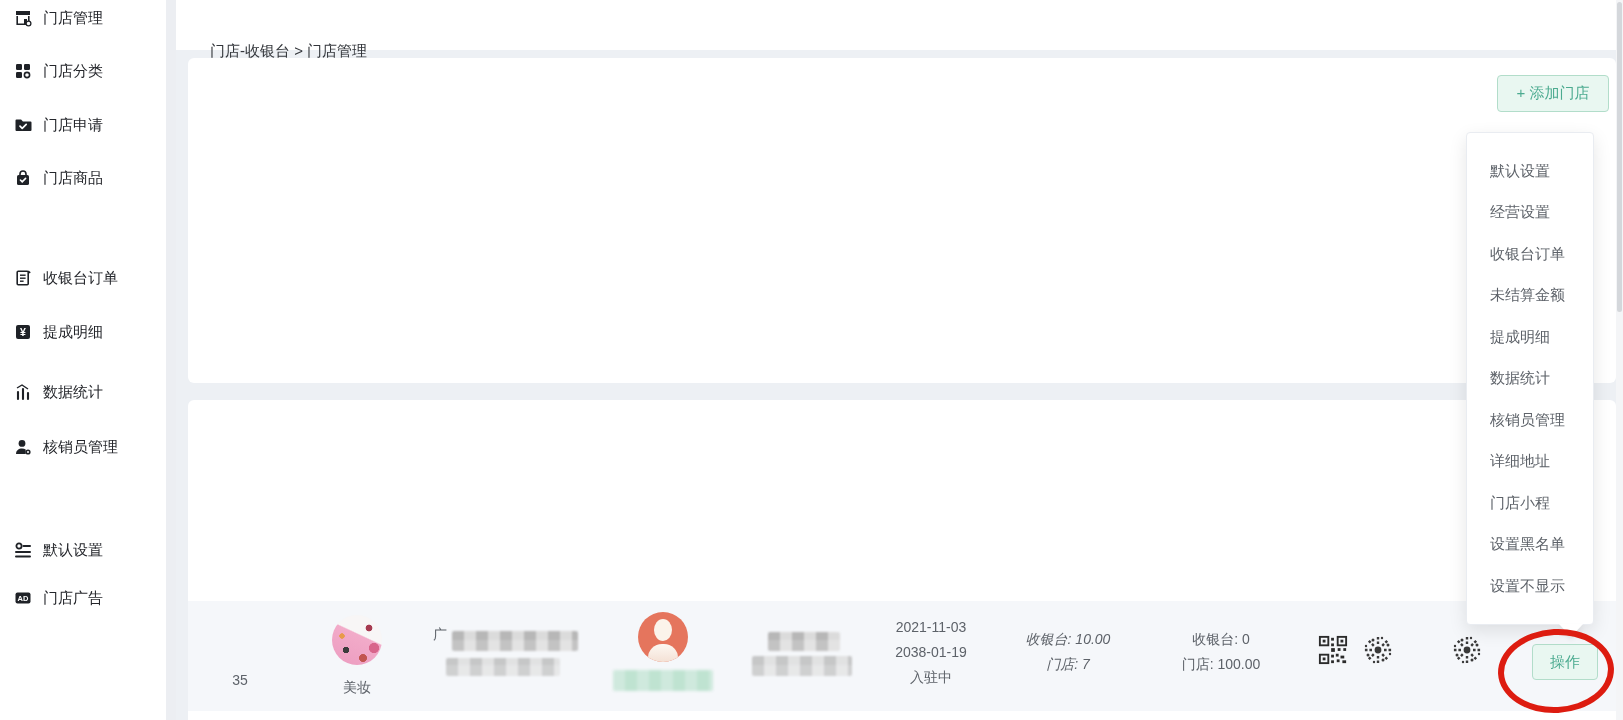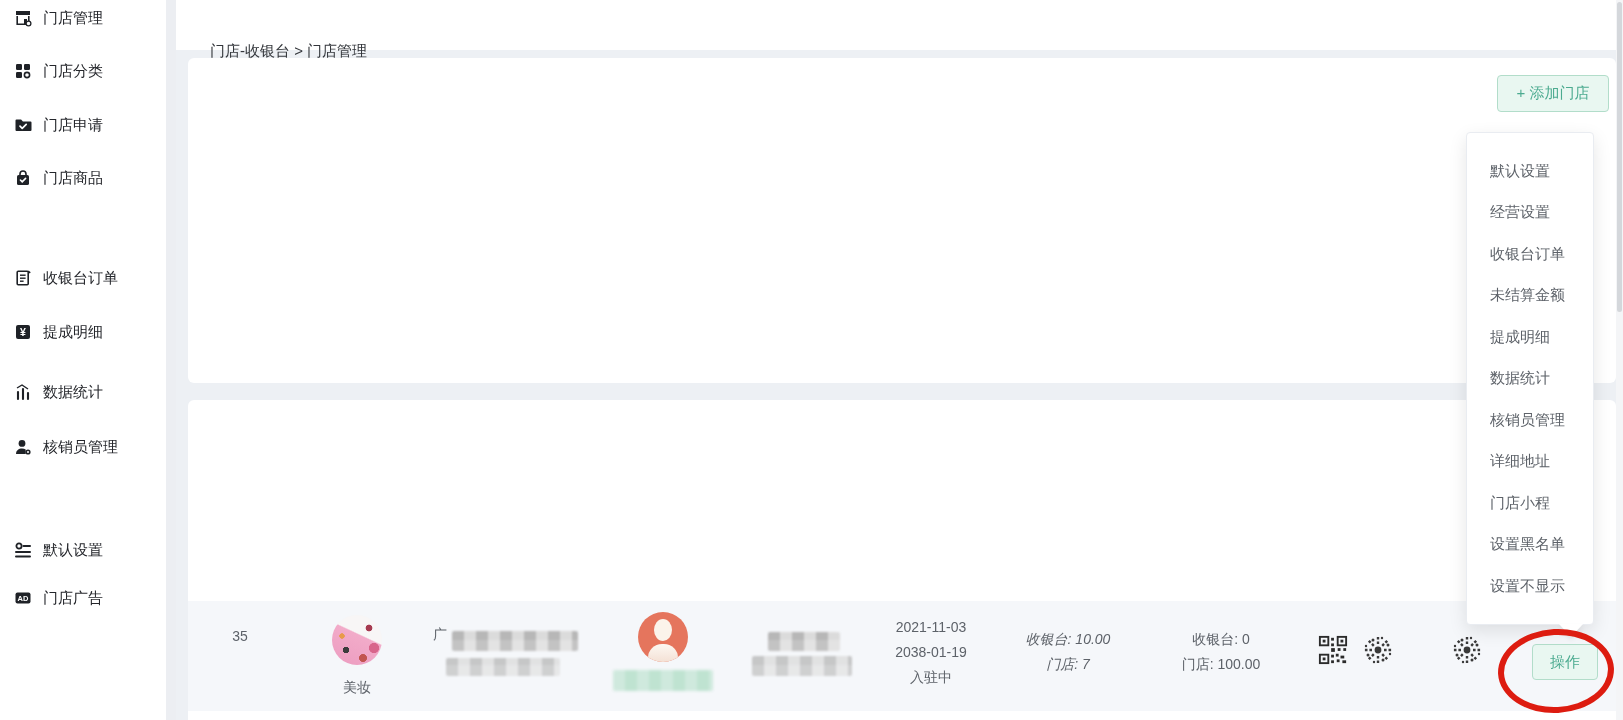--- a/index.html
+++ b/index.html
@@ -345,21 +345,21 @@
   </div>
 <div class="th" style="left:1438px; top:505px; width:64px;">
     <div>门店小程</div>
     <div>序码</div>
   </div>
 <div class="th" style="left:1530px; top:517px; width:60px;">
     <div>操作</div>
   </div>
 
 <div class="abs row-band"></div>
-<div class="td" style="left:210px; top:624px; width:60px;">35</div>
+<div class="td" style="left:210px; top:668px; width:60px;">35</div>
 
 <div class="avatar-store"></div>
 <div class="td" style="left:307px; top:675px; width:100px;">美妆</div>
 
 <div class="td" style="left:430px; top:622px; width:20px;">广</div>
 <div class="mosaic" style="left:452px; top:631px; width:126px; height:20px;"></div>
 <div class="mosaic light" style="left:446px; top:658px; width:114px; height:18px;"></div>
 
 <div class="avatar-mgr">
     <div class="head"></div>

